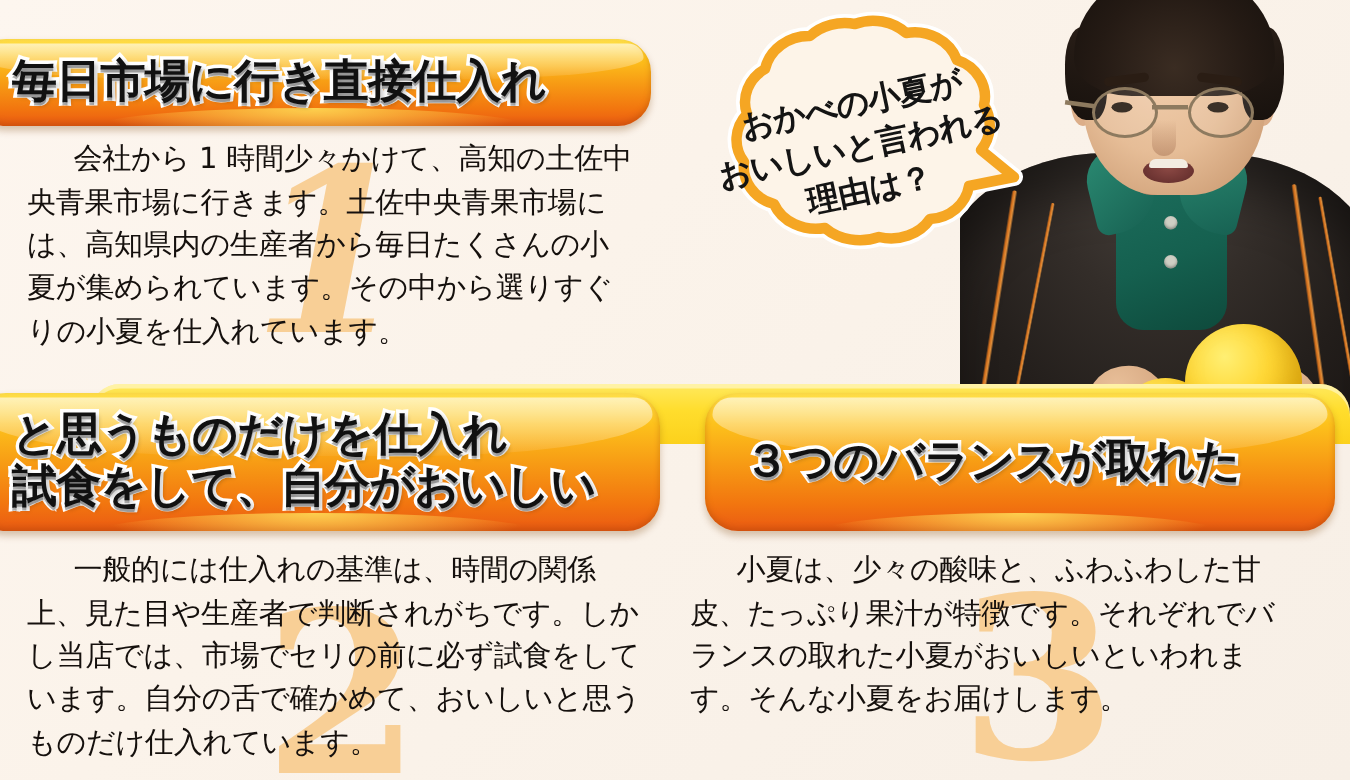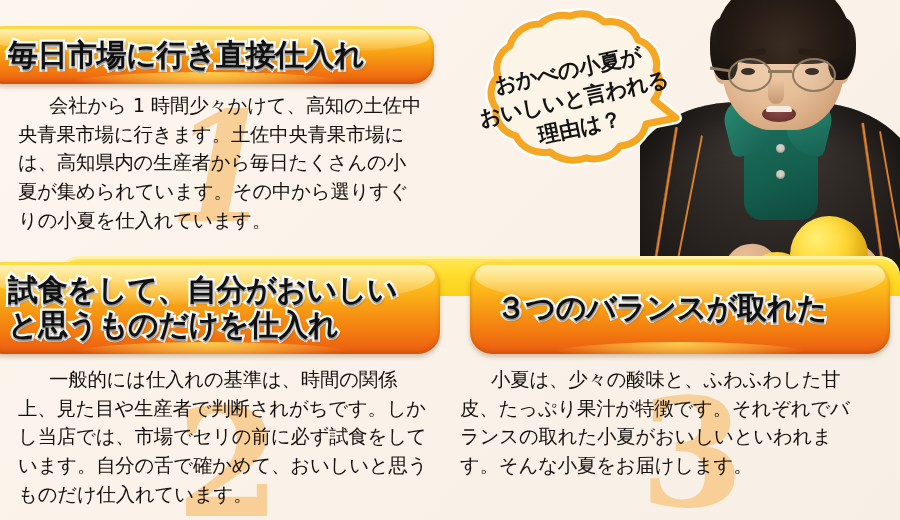--- a/index.html
+++ b/index.html
@@ -339,22 +339,22 @@
 <div class="watermark" id="wm2">2</div>
 <div class="watermark" id="wm3">3</div>
 
 <div class="pill" id="pill1">
   <div class="pill-text">毎日市場に行き直接仕入れ</div>
 </div>
 <div class="body-block" id="body1">会社から 1 時間少々かけて、高知の土佐中央青果市場に行きます。土佐中央青果市場には、高知県内の生産者から毎日たくさんの小夏が集められています。その中から選りすぐりの小夏を仕入れています。</div>
 
 <div class="pill" id="pill2">
   <div class="pill-text">
+    <div>と思うものだけを仕入れ</div>
     <div>試食をして、自分がおいしい</div>
-    <div>と思うものだけを仕入れ</div>
   </div>
 </div>
 <div class="body-block" id="body2">一般的には仕入れの基準は、時間の関係上、見た目や生産者で判断されがちです。しかし当店では、市場でセリの前に必ず試食をしています。自分の舌で確かめて、おいしいと思うものだけ仕入れています。</div>
 
 <div class="pill" id="pill3">
   <div class="pill-text">
     <div>３つのバランスが取れた</div>
   </div>
 </div>
 <div class="body-block" id="body3">小夏は、少々の酸味と、ふわふわした甘皮、たっぷり果汁が特徴です。それぞれでバランスの取れた小夏がおいしいといわれます。そんな小夏をお届けします。</div>

